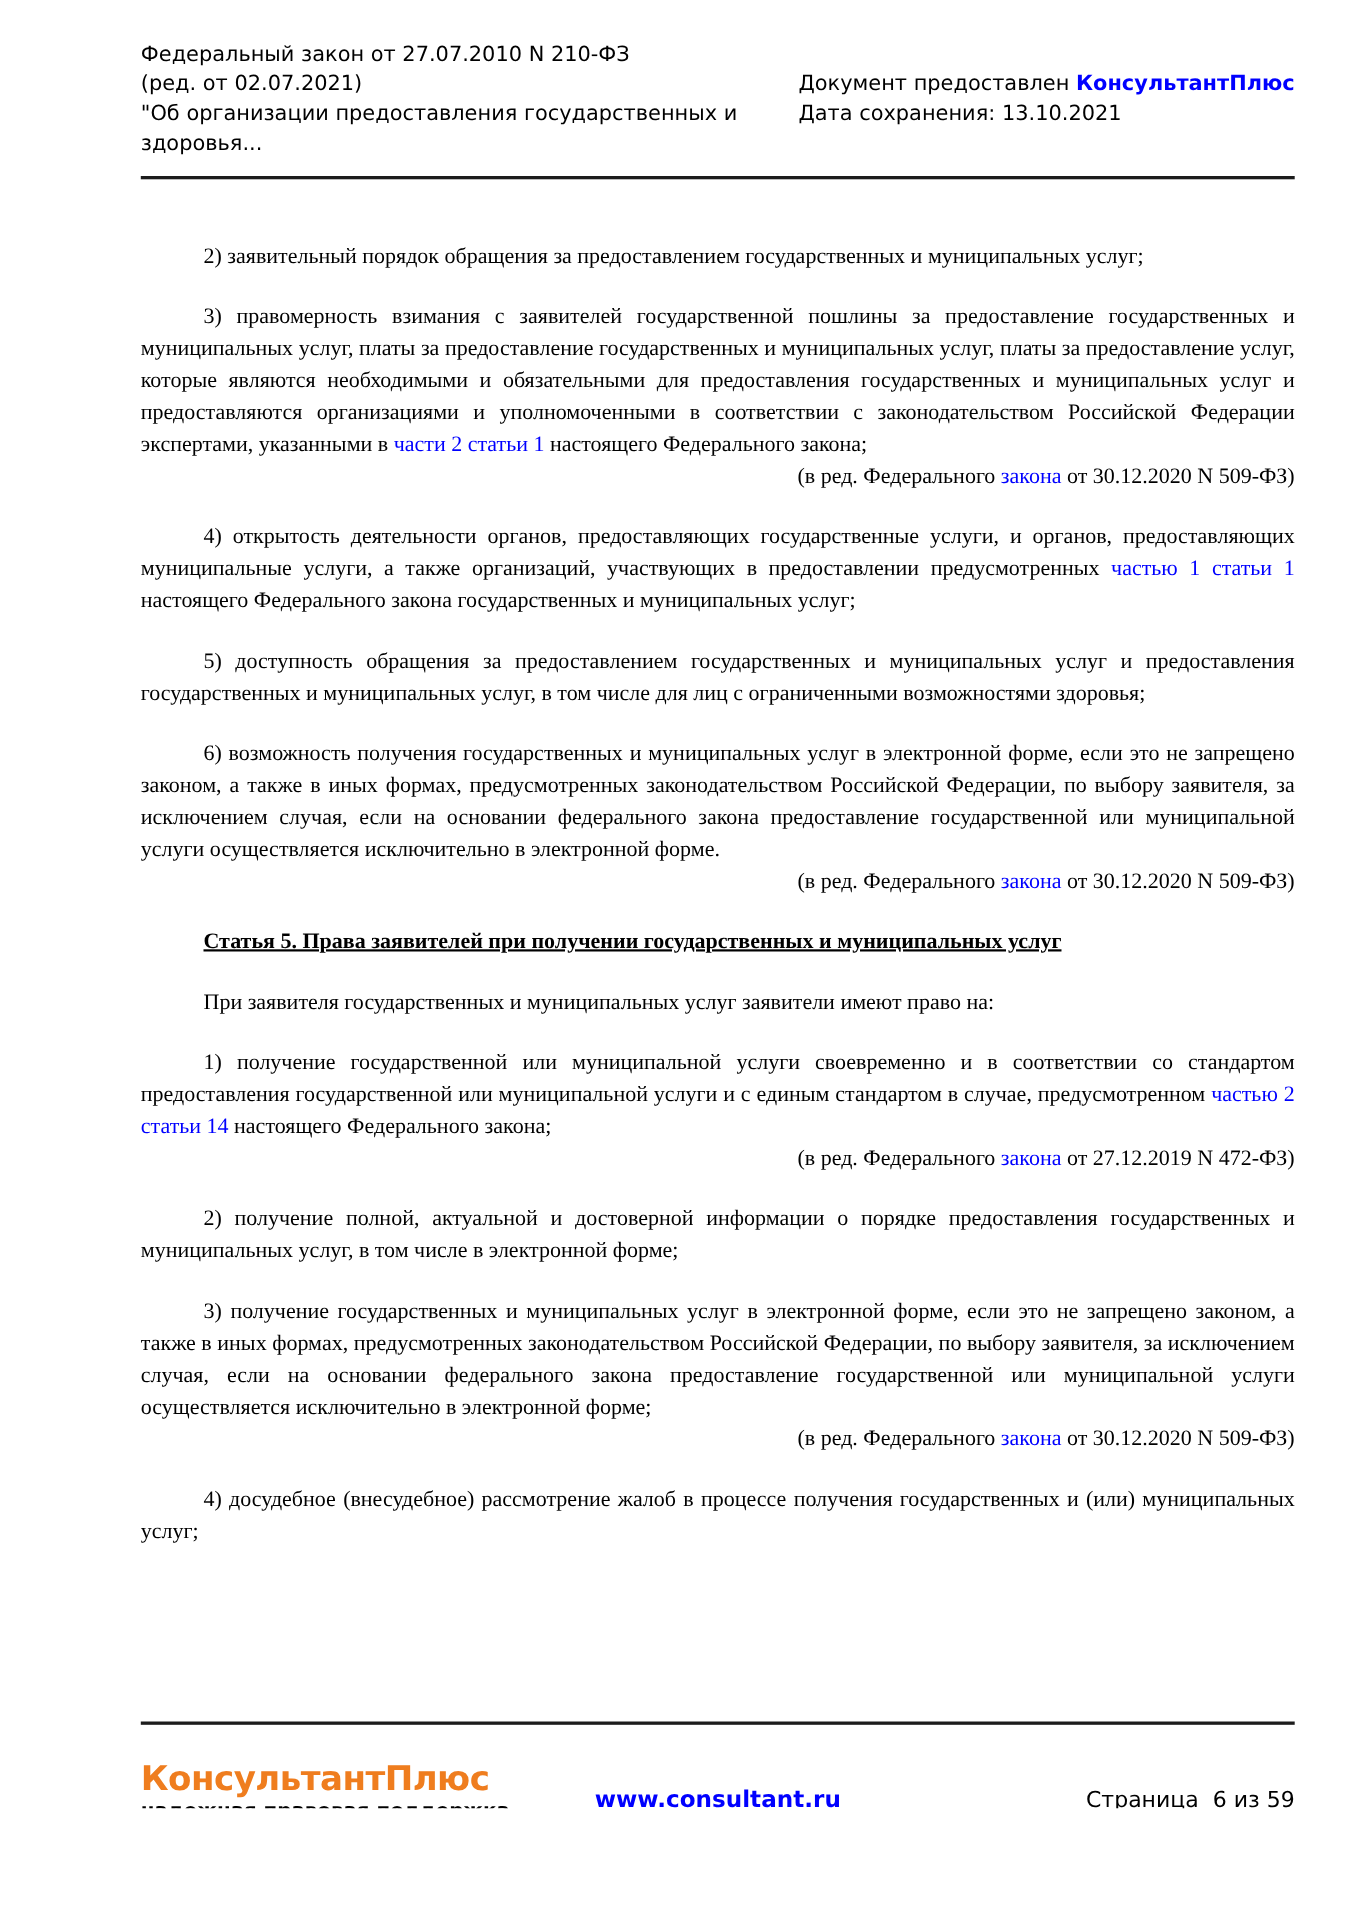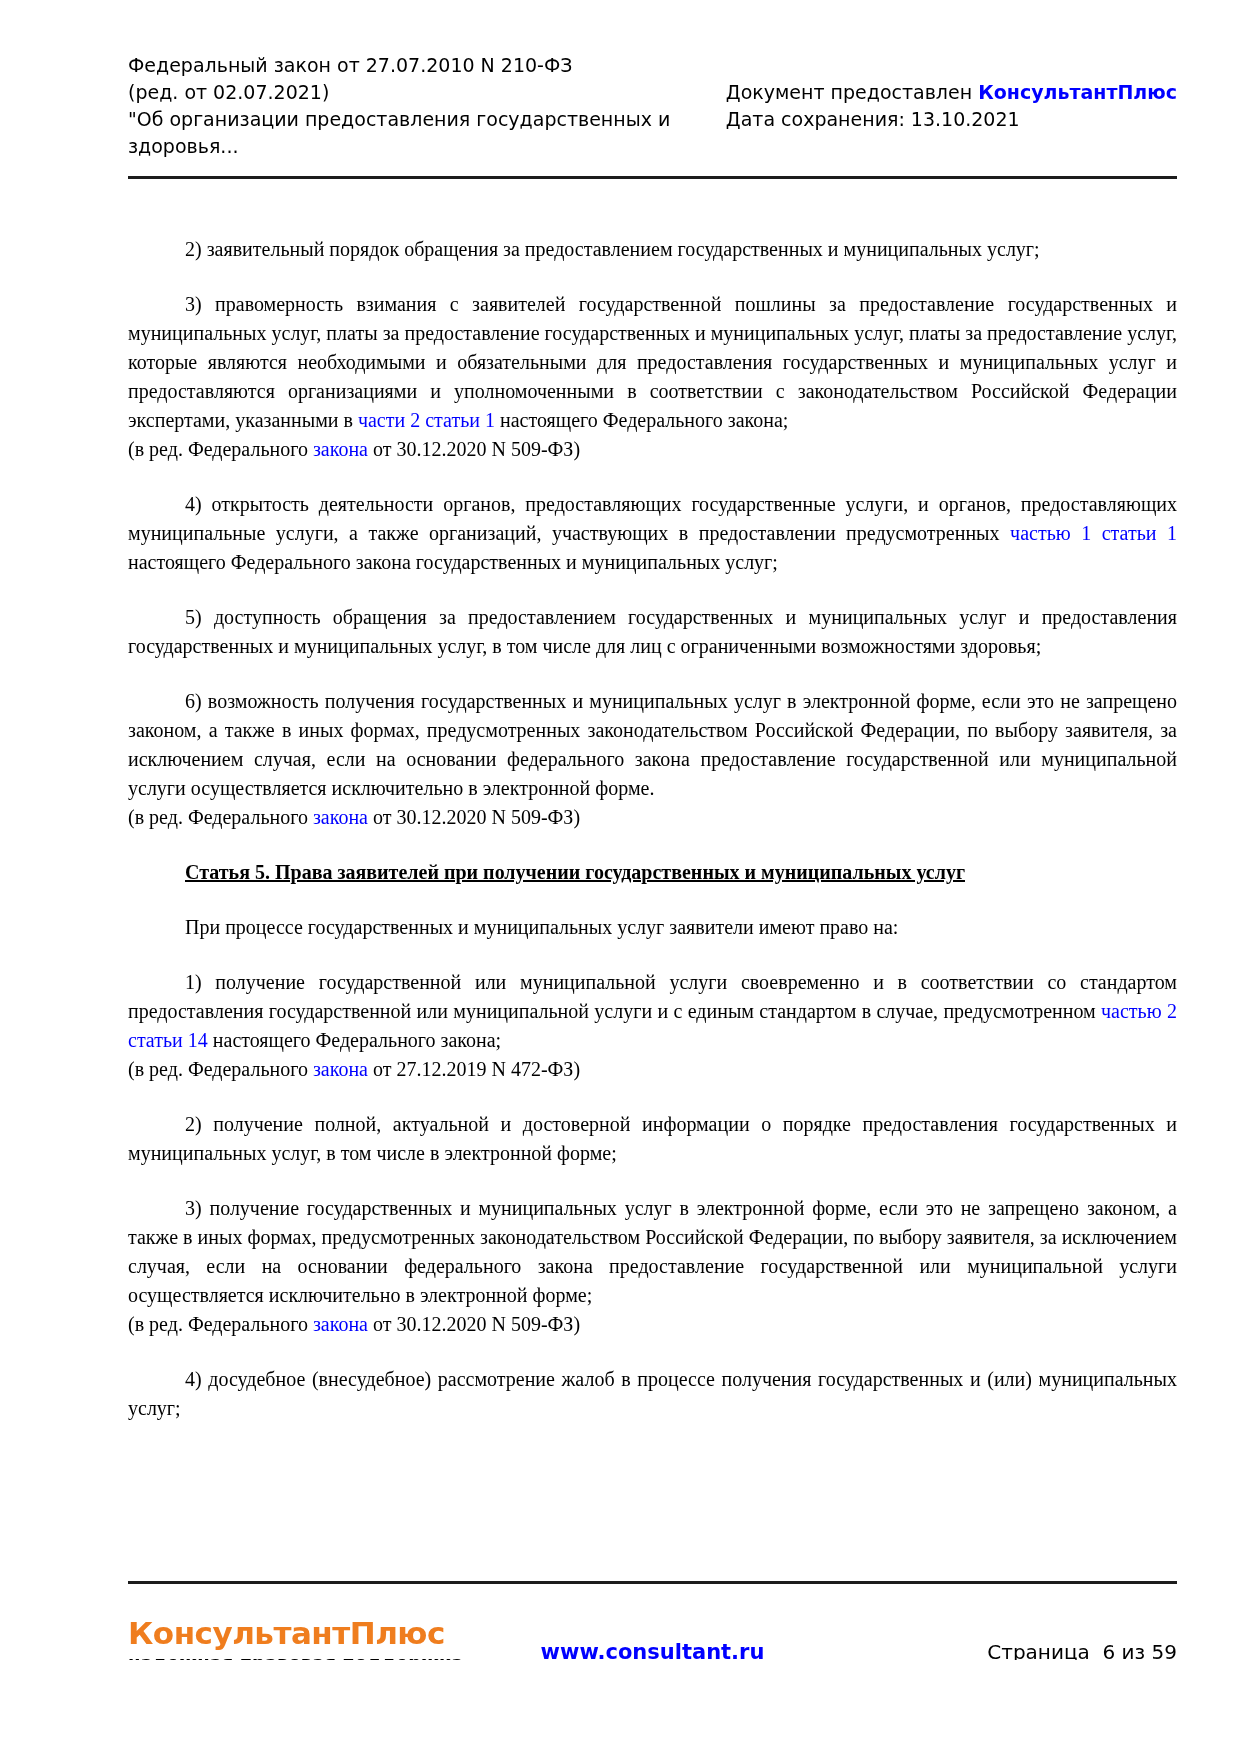--- a/index.html
+++ b/index.html
@@ -1,20 +1,20 @@
 <!DOCTYPE html>
 <html lang="ru" style="--link: #0000ff; --logo: #ef7d1e; --text: #000000; --rule: #1c1c1c;"><head>
 <meta charset="utf-8">
 <style>
   html, body { margin: 0; padding: 0; background: #ffffff; }
   .page {
     position: relative;
     width: 1240px;
     height: 1644px;
-    margin: 16px auto;
+    margin: 0 auto;
     background: #ffffff;
     box-sizing: border-box;
     padding: 36px 63px 0 128px;
     overflow: hidden;
     color: var(--text, #000);
   }
   
   .hdr {
     display: flex;
     justify-content: space-between;
@@ -42,21 +42,21 @@
   .para { margin: 0; }
   .para.p, .para.h {
     margin-top: 26px;
     text-indent: 57px;
     text-align: justify;
   }
   .para.h { font-weight: bold; text-decoration: underline; }
   .para.ed {
     margin-top: 0;
     text-indent: 0;
-    text-align: left;
+    text-align: right;
   }
   
   .footer-rule {
     position: absolute;
     left: 128px;
     right: 63px;
     top: 1565px;
     height: 3px;
     background: var(--rule, #1c1c1c);
     margin: 0;
@@ -121,21 +121,21 @@
 
   <main class="doc-body" id="doc-body">
       <div class="para p">2) заявительный порядок обращения за предоставлением государственных и муниципальных услуг;</div>
       <div class="para p">3) правомерность взимания с заявителей государственной пошлины за предоставление государственных и муниципальных услуг, платы за предоставление государственных и муниципальных услуг, платы за предоставление услуг, которые являются необходимыми и обязательными для предоставления государственных и муниципальных услуг и предоставляются организациями и уполномоченными в соответствии с законодательством Российской Федерации экспертами, указанными в <a class="doc-link">части 2 статьи 1</a> настоящего Федерального закона;</div>
       <div class="para ed">(в ред. Федерального <a class="doc-link">закона</a> от 30.12.2020 N 509-ФЗ)</div>
       <div class="para p">4) открытость деятельности органов, предоставляющих государственные услуги, и органов, предоставляющих муниципальные услуги, а также организаций, участвующих в предоставлении предусмотренных <a class="doc-link">частью 1 статьи 1</a> настоящего Федерального закона государственных и муниципальных услуг;</div>
       <div class="para p">5) доступность обращения за предоставлением государственных и муниципальных услуг и предоставления государственных и муниципальных услуг, в том числе для лиц с ограниченными возможностями здоровья;</div>
       <div class="para p">6) возможность получения государственных и муниципальных услуг в электронной форме, если это не запрещено законом, а также в иных формах, предусмотренных законодательством Российской Федерации, по выбору заявителя, за исключением случая, если на основании федерального закона предоставление государственной или муниципальной услуги осуществляется исключительно в электронной форме.</div>
       <div class="para ed">(в ред. Федерального <a class="doc-link">закона</a> от 30.12.2020 N 509-ФЗ)</div>
       <div class="para h">Статья 5. Права заявителей при получении государственных и муниципальных услуг</div>
-      <div class="para p">При процессе государственных и муниципальных услуг заявители имеют право на:</div>
+      <div class="para p">При заявителя государственных и муниципальных услуг заявители имеют право на:</div>
       <div class="para p">1) получение государственной или муниципальной услуги своевременно и в соответствии со стандартом предоставления государственной или муниципальной услуги и с единым стандартом в случае, предусмотренном <a class="doc-link">частью 2 статьи 14</a> настоящего Федерального закона;</div>
       <div class="para ed">(в ред. Федерального <a class="doc-link">закона</a> от 27.12.2019 N 472-ФЗ)</div>
       <div class="para p">2) получение полной, актуальной и достоверной информации о порядке предоставления государственных и муниципальных услуг, в том числе в электронной форме;</div>
       <div class="para p">3) получение государственных и муниципальных услуг в электронной форме, если это не запрещено законом, а также в иных формах, предусмотренных законодательством Российской Федерации, по выбору заявителя, за исключением случая, если на основании федерального закона предоставление государственной или муниципальной услуги осуществляется исключительно в электронной форме;</div>
       <div class="para ed">(в ред. Федерального <a class="doc-link">закона</a> от 30.12.2020 N 509-ФЗ)</div>
       <div class="para p">4) досудебное (внесудебное) рассмотрение жалоб в процессе получения государственных и (или) муниципальных услуг;</div>
     </main>
 
   <div class="rule footer-rule"></div>
 

